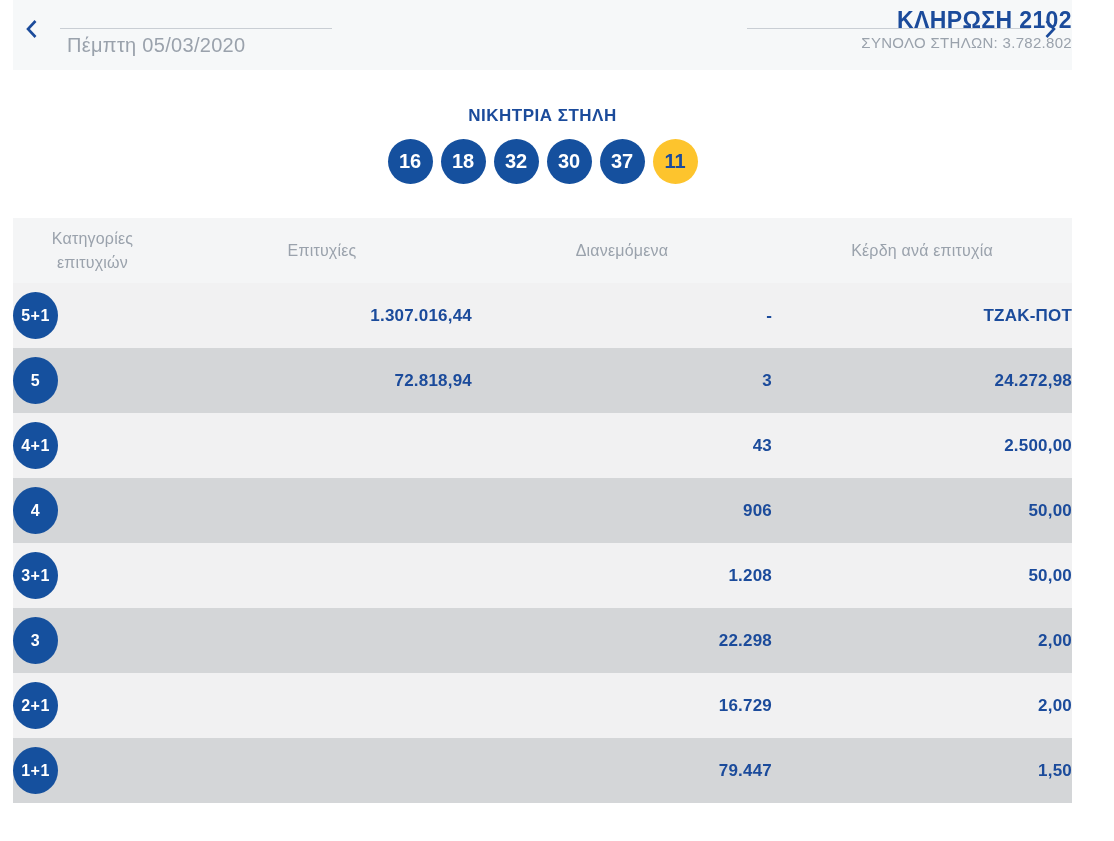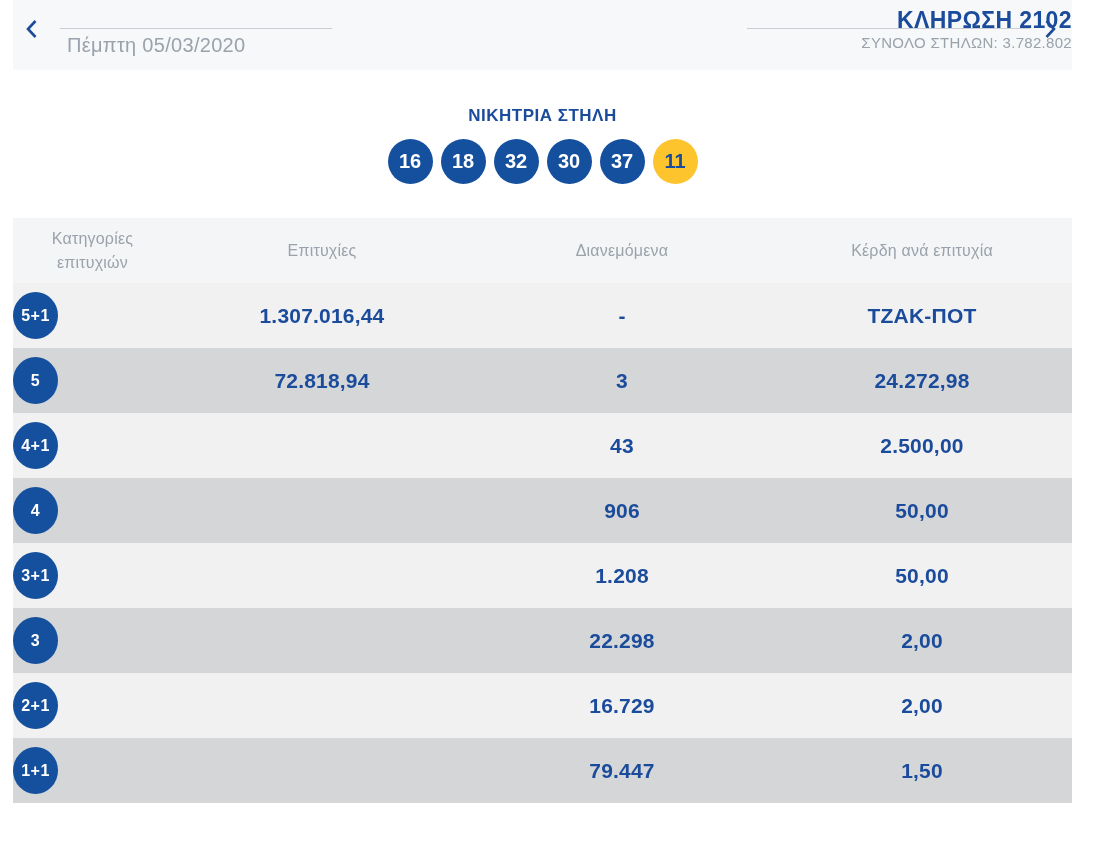--- a/index.html
+++ b/index.html
@@ -106,22 +106,22 @@
   .t-row.even { background: #d4d6d8; }
   .th {
     text-align: center;
     font-size: 16px;
     color: #9aa2ac;
     line-height: 1.45;
     padding: 0 28px;
     letter-spacing: 0.2px;
   }
   .td {
-    text-align: center;
-    font-size: 21px;
+    text-align: right;
+    font-size: 17px;
     font-weight: bold;
     color: #1b4b9b;
     letter-spacing: 0.2px;
   }
   .badge-cell { display: flex; justify-content: flex-start; }
   .tier-badge {
     width: 45px; height: 47px;
     border-radius: 50%;
     background: #15509e;
     color: #ffffff;

